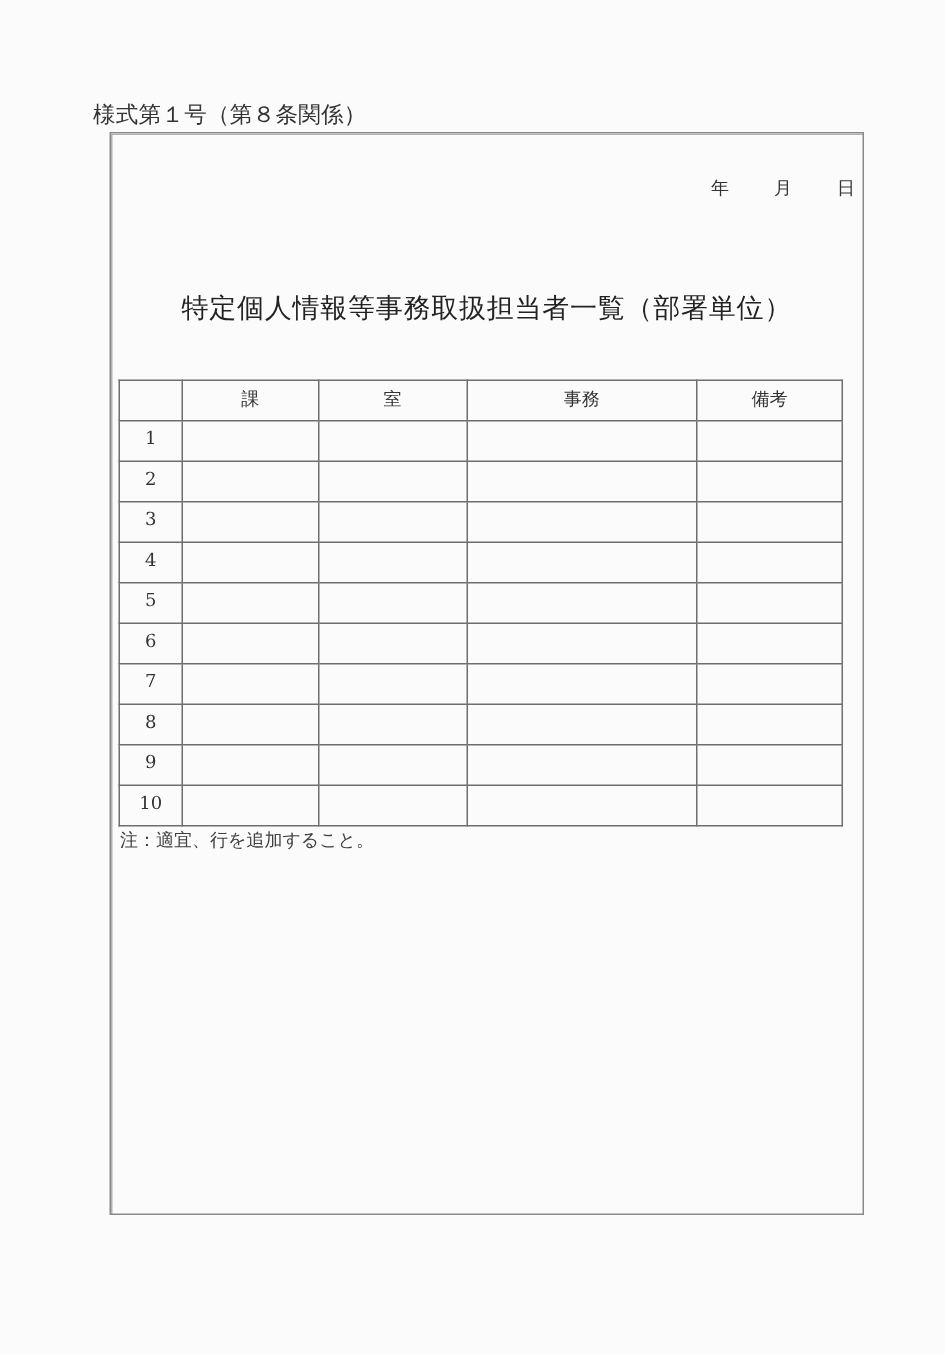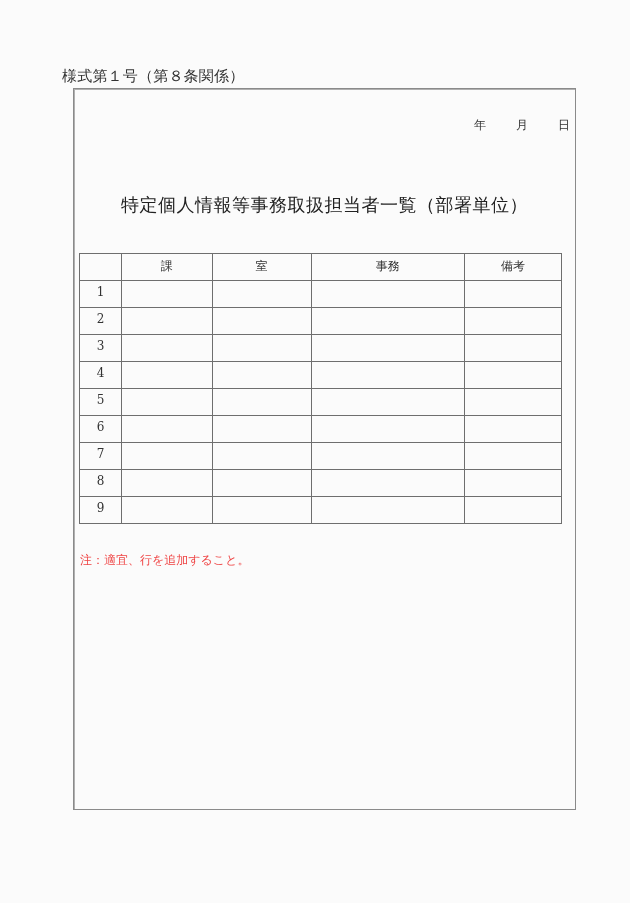--- a/index.html
+++ b/index.html
@@ -72,21 +72,21 @@
       vertical-align: top;
       font-weight: normal;
     }
     table.roster th { padding-top: 4px; height: 22px; }
     table.roster td.num { padding-top: 4px; height: 22px; }
     .note {
       position: absolute;
       left: 80px;
       top: 552px;
       font-size: 12px;
-      color: #ef4444;
+      color: #404040;
     }
   </style>
 </head>
 <body>
 
 <div class="form-label">様式第１号（第８条関係）</div>
 
 <div class="frame"></div>
 
 <div class="date-line">
@@ -171,16 +171,23 @@
       <td></td>
       <td></td>
     </tr>
     <tr>
       <td class="num">9</td>
       <td></td>
       <td></td>
       <td></td>
       <td></td>
     </tr>
+    <tr>
+      <td class="num">10</td>
+      <td></td>
+      <td></td>
+      <td></td>
+      <td></td>
+    </tr>
   </tbody>
 </table>
 
 <div class="note">注：適宜、行を追加すること。</div>
 
 </body></html>

